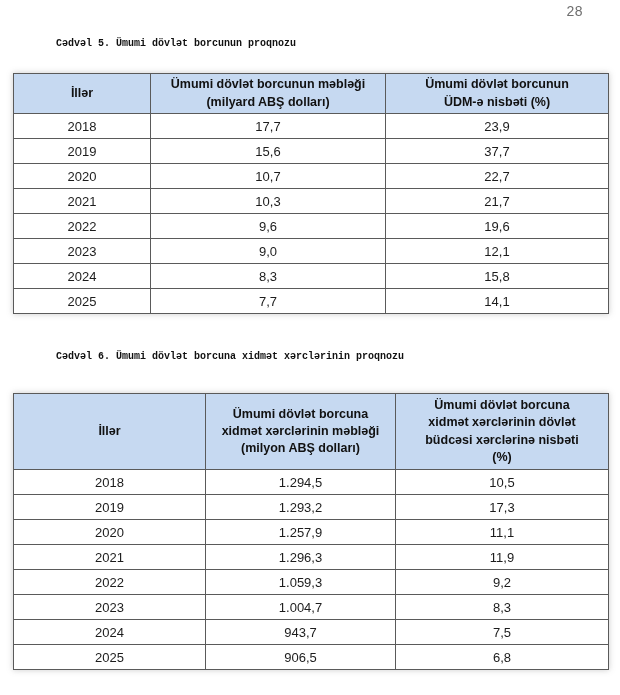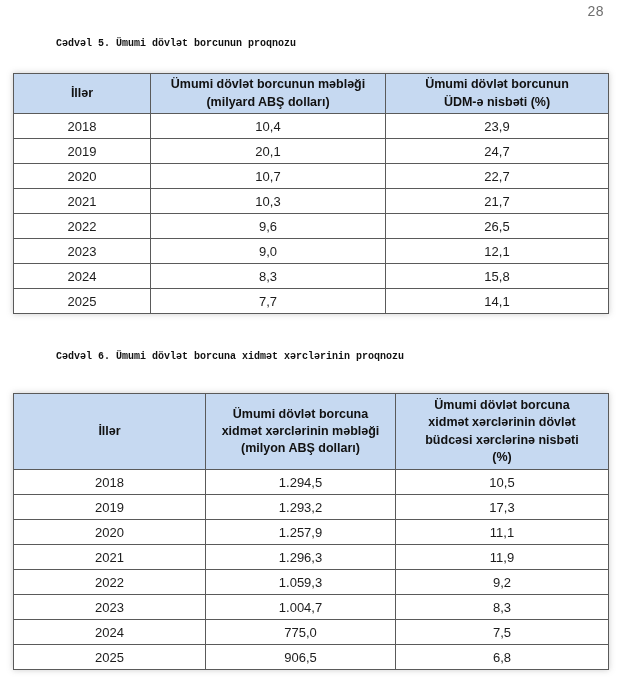--- a/index.html
+++ b/index.html
@@ -11,21 +11,21 @@
     width: 620px;
     height: 695px;
     position: relative;
     font-family: "Liberation Sans", sans-serif;
     color: #1a1a1a;
     overflow: hidden;
   }
   .page-number {
     position: absolute;
     top: 3px;
-    right: 16px;
+    right: 37px;
     font-size: 14px;
     color: #6e6e6e;
     letter-spacing: 0.5px;
   }
   .table-title {
     position: absolute;
     left: 56px;
     font-family: Liberation Mono, monospace;
     font-weight: bold;
     font-size: 10px;
@@ -97,42 +97,42 @@
       <th>İllər</th>
       <th>Ümumi dövlət borcunun məbləği
 (milyard ABŞ dolları)</th>
       <th>Ümumi dövlət borcunun
 ÜDM-ə nisbəti (%)</th>
     </tr>
   </thead>
   <tbody>
     <tr>
       <td>2018</td>
-      <td>10,4</td>
+      <td>17,7</td>
       <td>23,9</td>
     </tr>
     <tr>
       <td>2019</td>
-      <td>20,1</td>
-      <td>24,7</td>
+      <td>15,6</td>
+      <td>37,7</td>
     </tr>
     <tr>
       <td>2020</td>
       <td>10,7</td>
       <td>22,7</td>
     </tr>
     <tr>
       <td>2021</td>
       <td>10,3</td>
       <td>21,7</td>
     </tr>
     <tr>
       <td>2022</td>
       <td>9,6</td>
-      <td>26,5</td>
+      <td>19,6</td>
     </tr>
     <tr>
       <td>2023</td>
       <td>9,0</td>
       <td>12,1</td>
     </tr>
     <tr>
       <td>2024</td>
       <td>8,3</td>
       <td>15,8</td>
@@ -191,21 +191,21 @@
       <td>1.059,3</td>
       <td>9,2</td>
     </tr>
     <tr>
       <td>2023</td>
       <td>1.004,7</td>
       <td>8,3</td>
     </tr>
     <tr>
       <td>2024</td>
-      <td>775,0</td>
+      <td>943,7</td>
       <td>7,5</td>
     </tr>
     <tr>
       <td>2025</td>
       <td>906,5</td>
       <td>6,8</td>
     </tr>
   </tbody>
 </table>
 

